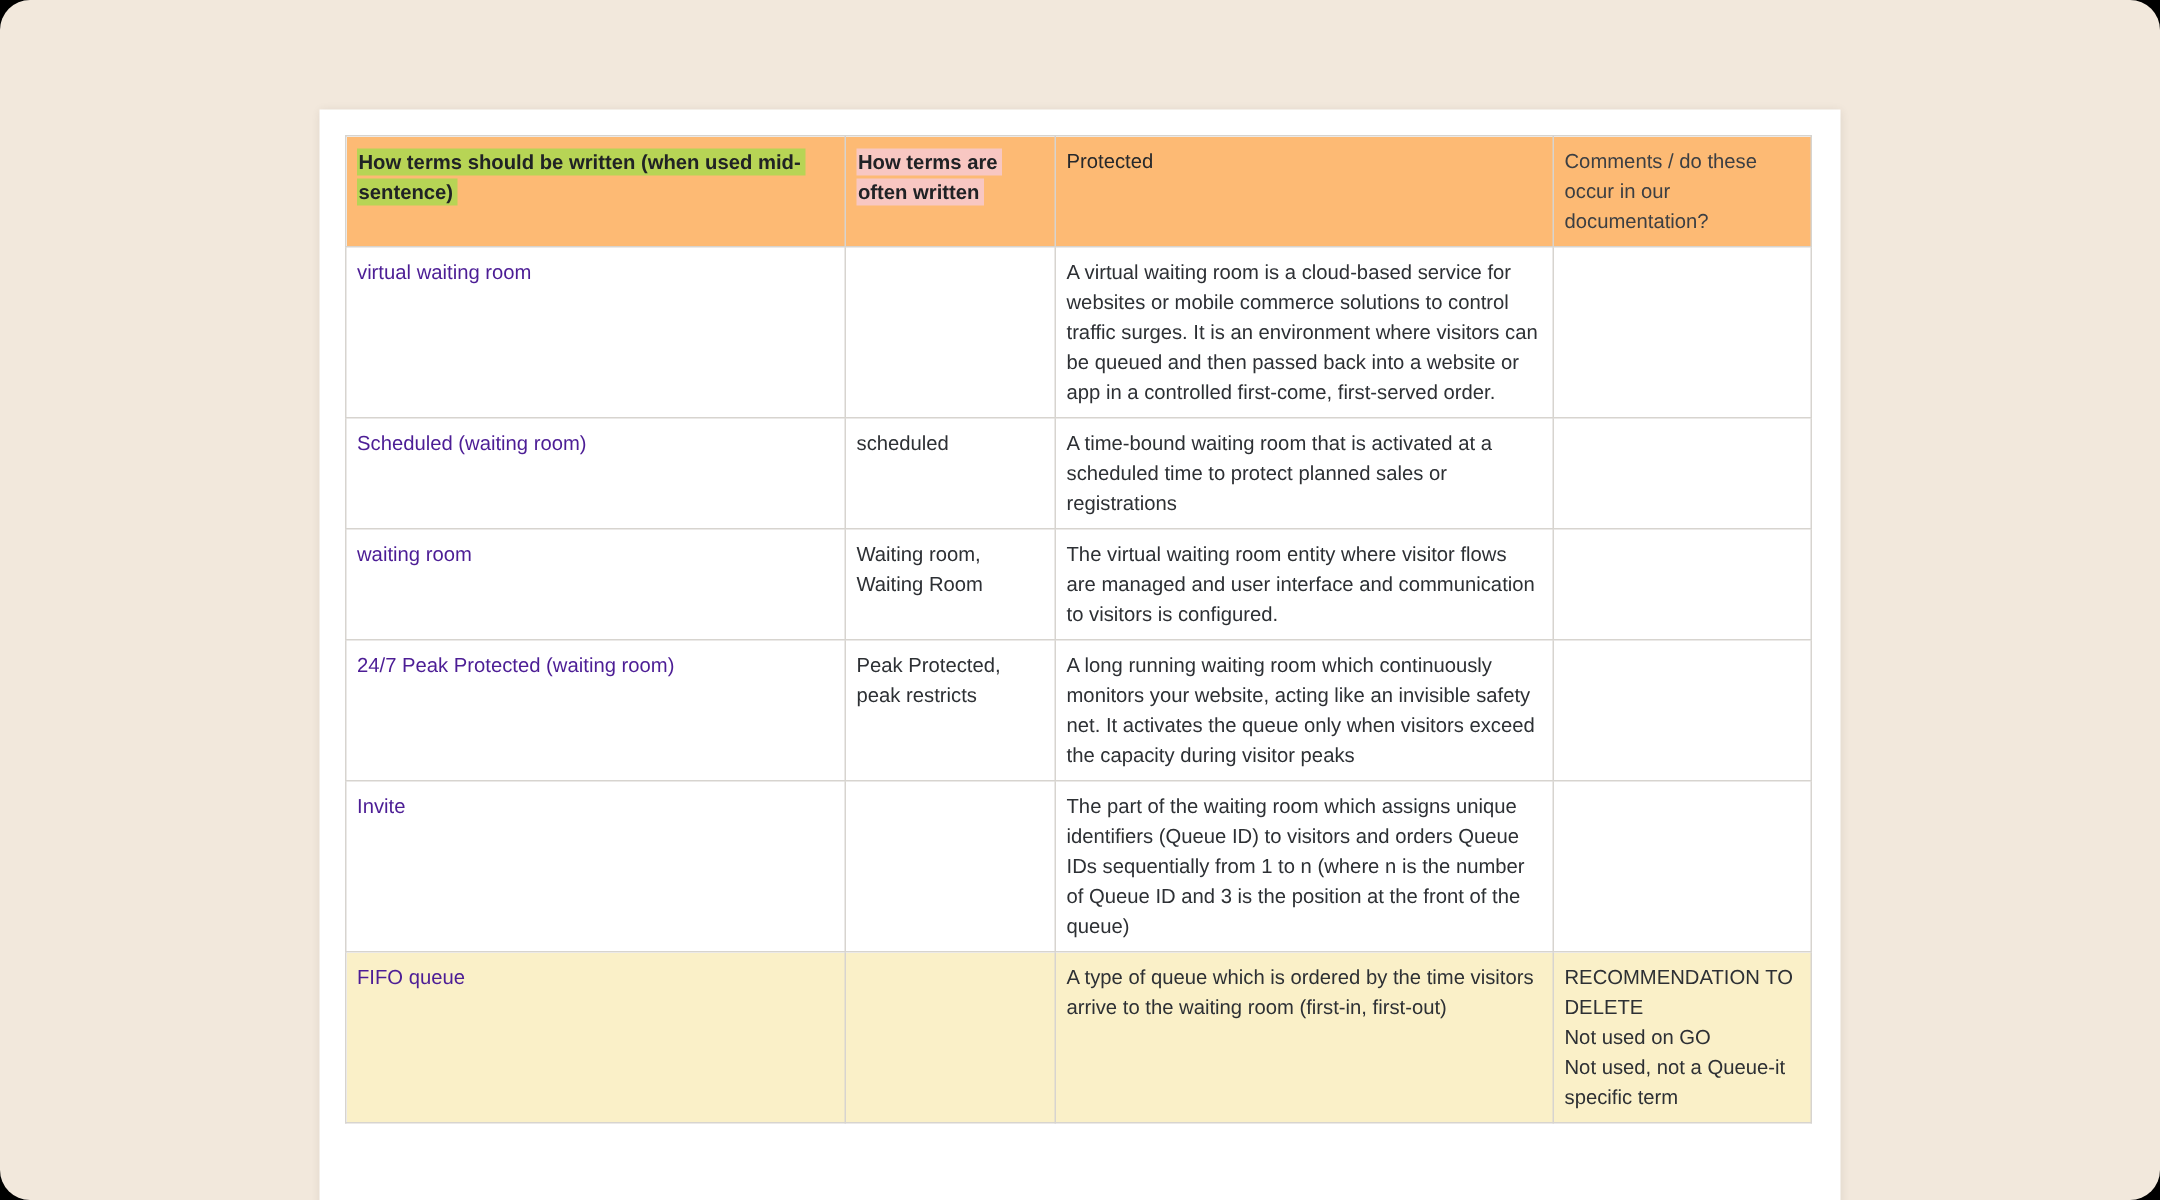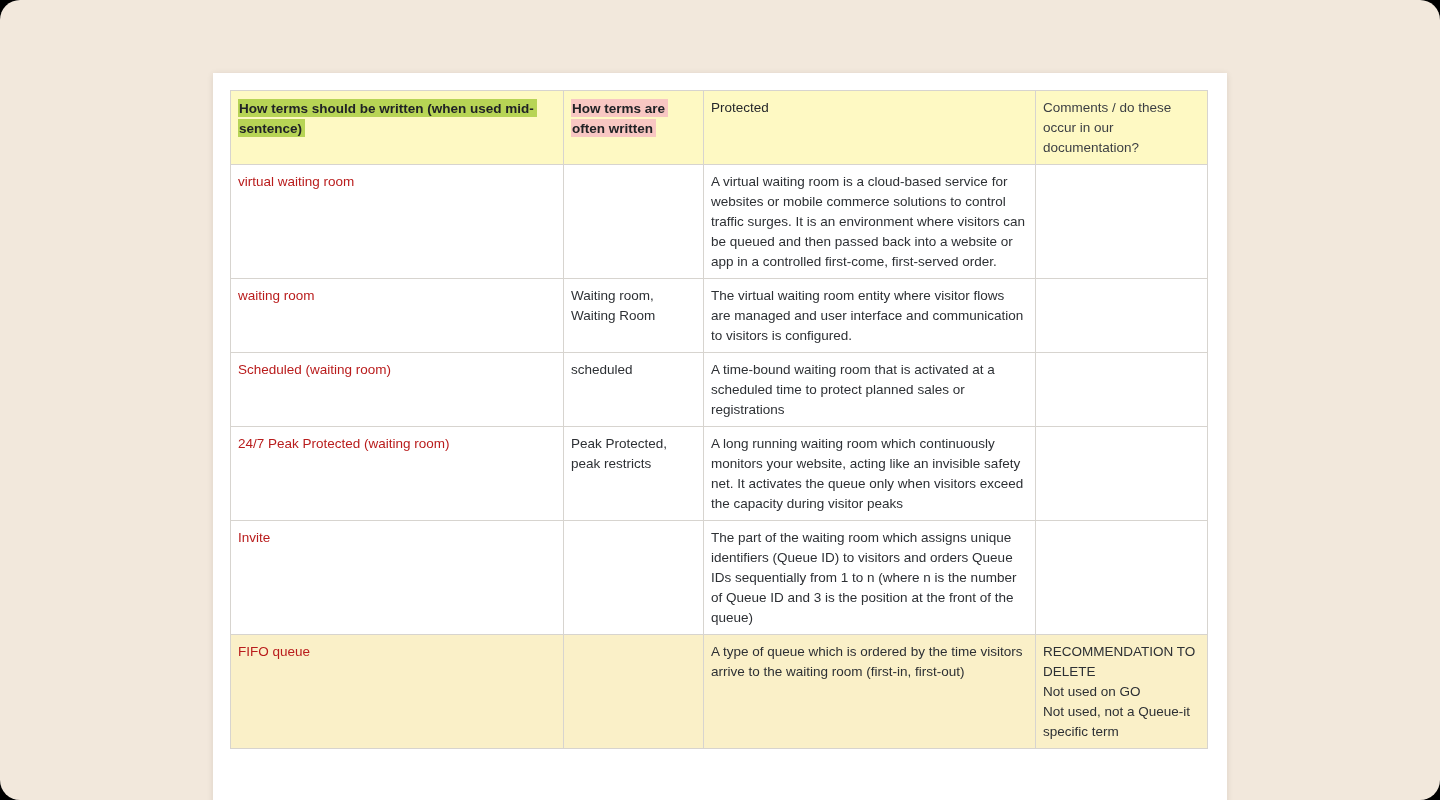--- a/index.html
+++ b/index.html
@@ -38,34 +38,34 @@
   }
   table.glossary th, table.glossary td {
     border: 1px solid #d7d4cf;
     vertical-align: top;
     padding: 7px 8px 6px 7px;
     text-align: left;
     font-weight: normal;
     overflow: hidden;
   }
   table.glossary thead th {
-    background: #fef9c3;
+    background: #fdba74;
   }
   .hl {
     padding: 1.5px 3px 1.5px 1px;
     -webkit-box-decoration-break: clone;
     box-decoration-break: clone;
     font-weight: bold;
     color: #202225;
   }
   .hl-green { background: #b7d455; }
   .hl-pink  { background: #f8c7c2; text-align: right; }
   th.bold-head { font-weight: bold; color: #26282b; }
   th.comments-head { color: #3c3f43; }
-  td.c-term { font-weight: bold; color: #b91c1c; }
+  td.c-term { font-weight: bold; color: #4c1d95; }
   td.c-comments { white-space: pre-line; }
   tr.row-yellow td { background: #faf0c8; }
 </style>
 </head>
 <body>
 
 <div class="screen">
   <div class="doc-card">
     <table class="glossary">
       <colgroup>
@@ -83,29 +83,29 @@
         </tr>
       </thead>
       <tbody>
         <tr style="height:109px">
           <td class="c-term">virtual waiting room</td>
           <td class="c-often"></td>
           <td class="c-def">A virtual waiting room is a cloud-based service for websites or mobile commerce solutions to control traffic surges. It is an environment where visitors can be queued and then passed back into a website or app in a controlled first-come, first-served order.</td>
           <td class="c-comments"></td>
         </tr>
         <tr style="height:69px">
+          <td class="c-term">Scheduled (waiting room)</td>
+          <td class="c-often">scheduled</td>
+          <td class="c-def">A time-bound waiting room that is activated at a scheduled time to protect planned sales or registrations</td>
+          <td class="c-comments"></td>
+        </tr>
+        <tr style="height:69px">
           <td class="c-term">waiting room</td>
           <td class="c-often">Waiting room, Waiting Room</td>
           <td class="c-def">The virtual waiting room entity where visitor flows are managed and user interface and communication to visitors is configured.</td>
-          <td class="c-comments"></td>
-        </tr>
-        <tr style="height:69px">
-          <td class="c-term">Scheduled (waiting room)</td>
-          <td class="c-often">scheduled</td>
-          <td class="c-def">A time-bound waiting room that is activated at a scheduled time to protect planned sales or registrations</td>
           <td class="c-comments"></td>
         </tr>
         <tr style="height:89px">
           <td class="c-term">24/7 Peak Protected (waiting room)</td>
           <td class="c-often">Peak Protected, peak restricts</td>
           <td class="c-def">A long running waiting room which continuously monitors your website, acting like an invisible safety net. It activates the queue only when visitors exceed the capacity during visitor peaks</td>
           <td class="c-comments"></td>
         </tr>
         <tr style="height:108px">
           <td class="c-term">Invite</td>

